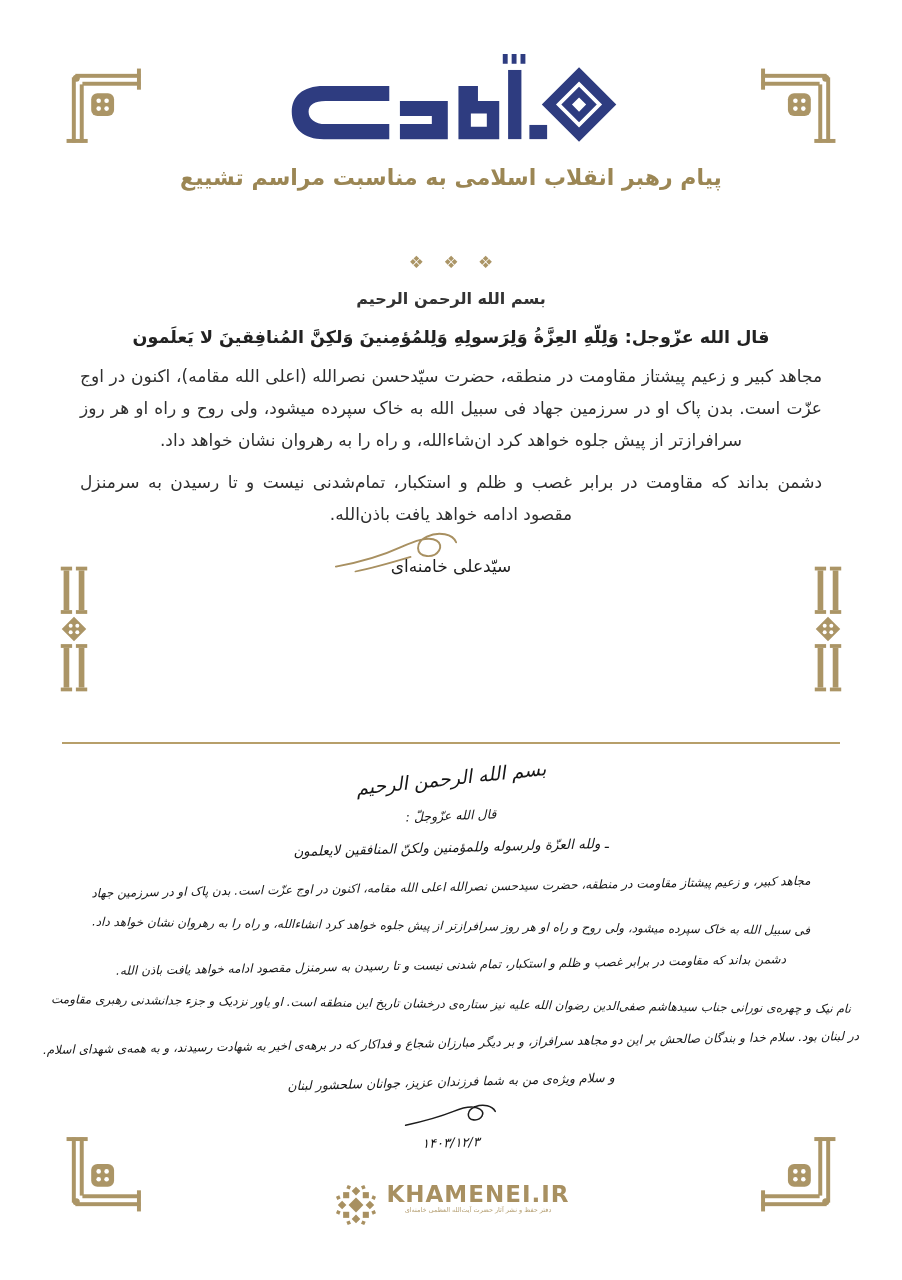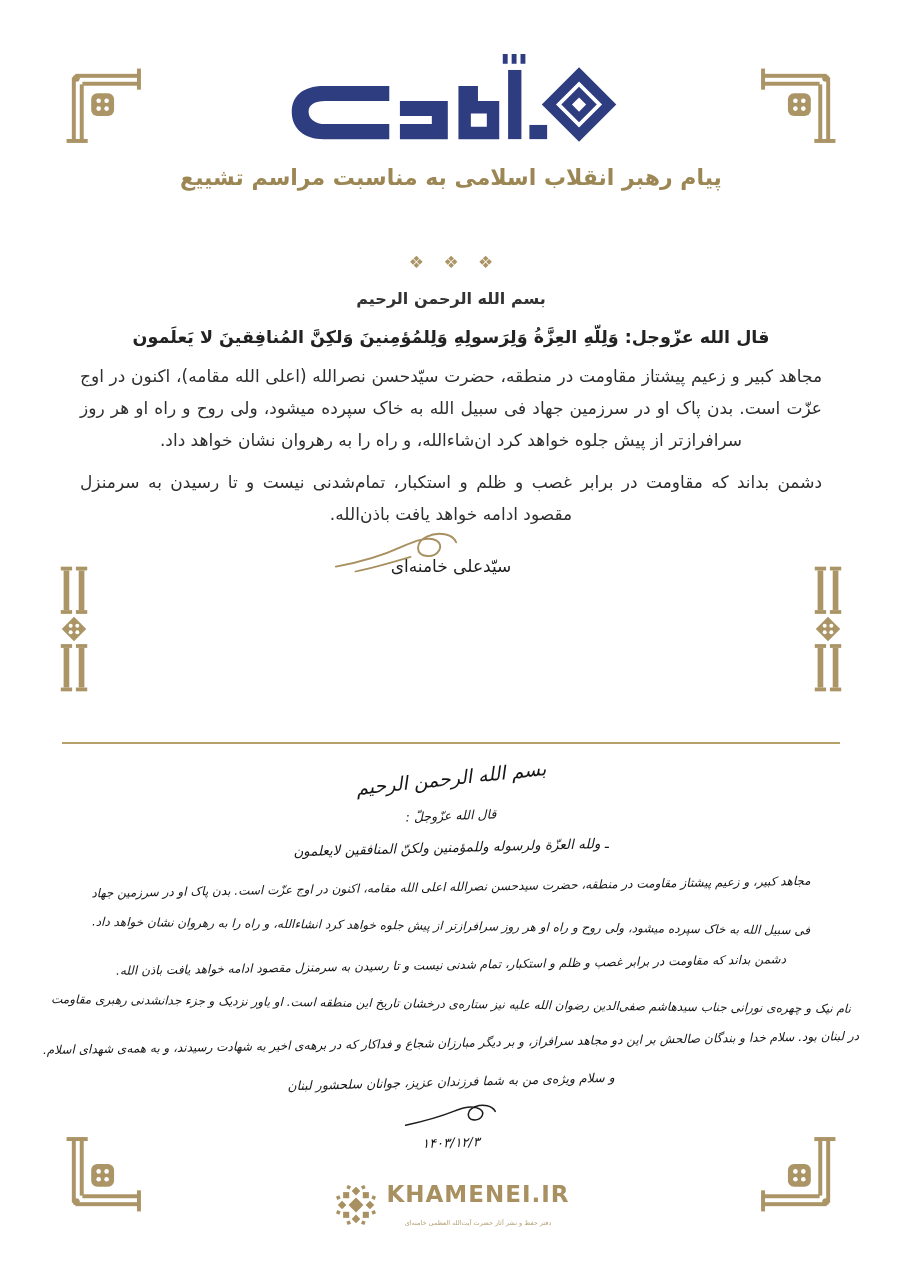--- a/index.html
+++ b/index.html
@@ -49,21 +49,21 @@
   .hw-closing{font-size:12.5px;margin-top:24px;transform:rotate(-1.5deg);}
   .hw-sig{margin-top:10px;display:flex;justify-content:center;}
   .hw-sig svg{height:34px;}
   .hw-date{font-size:13px;margin-top:2px;transform:rotate(-2deg);letter-spacing:2px;}
   
   .footer{position:absolute;top:1182px;left:0;right:0;display:flex;justify-content:center;
           align-items:flex-start;gap:8px;direction:ltr;}
   .footer svg{width:46px;height:46px;}
   .brand-txt{display:flex;flex-direction:column;align-items:center;}
   .brand{font-size:23px;font-weight:bold;color:#a89061;letter-spacing:1px;line-height:24px;}
-  .tagline{font-size:6.5px;color:#b6a176;direction:rtl;margin-top:13px;letter-spacing:0.5px;}
+  .tagline{font-size:6.5px;color:#b6a176;direction:rtl;margin-top:0;letter-spacing:0.5px;}
 </style>
 </head>
 <body>
 
 <div class="page">
 
   <div class="corner corner-tl">
       <svg viewBox="0 0 100 100">
         <g fill="#ab9566">
           <rect x="22" y="18" width="74" height="4.5"></rect>

